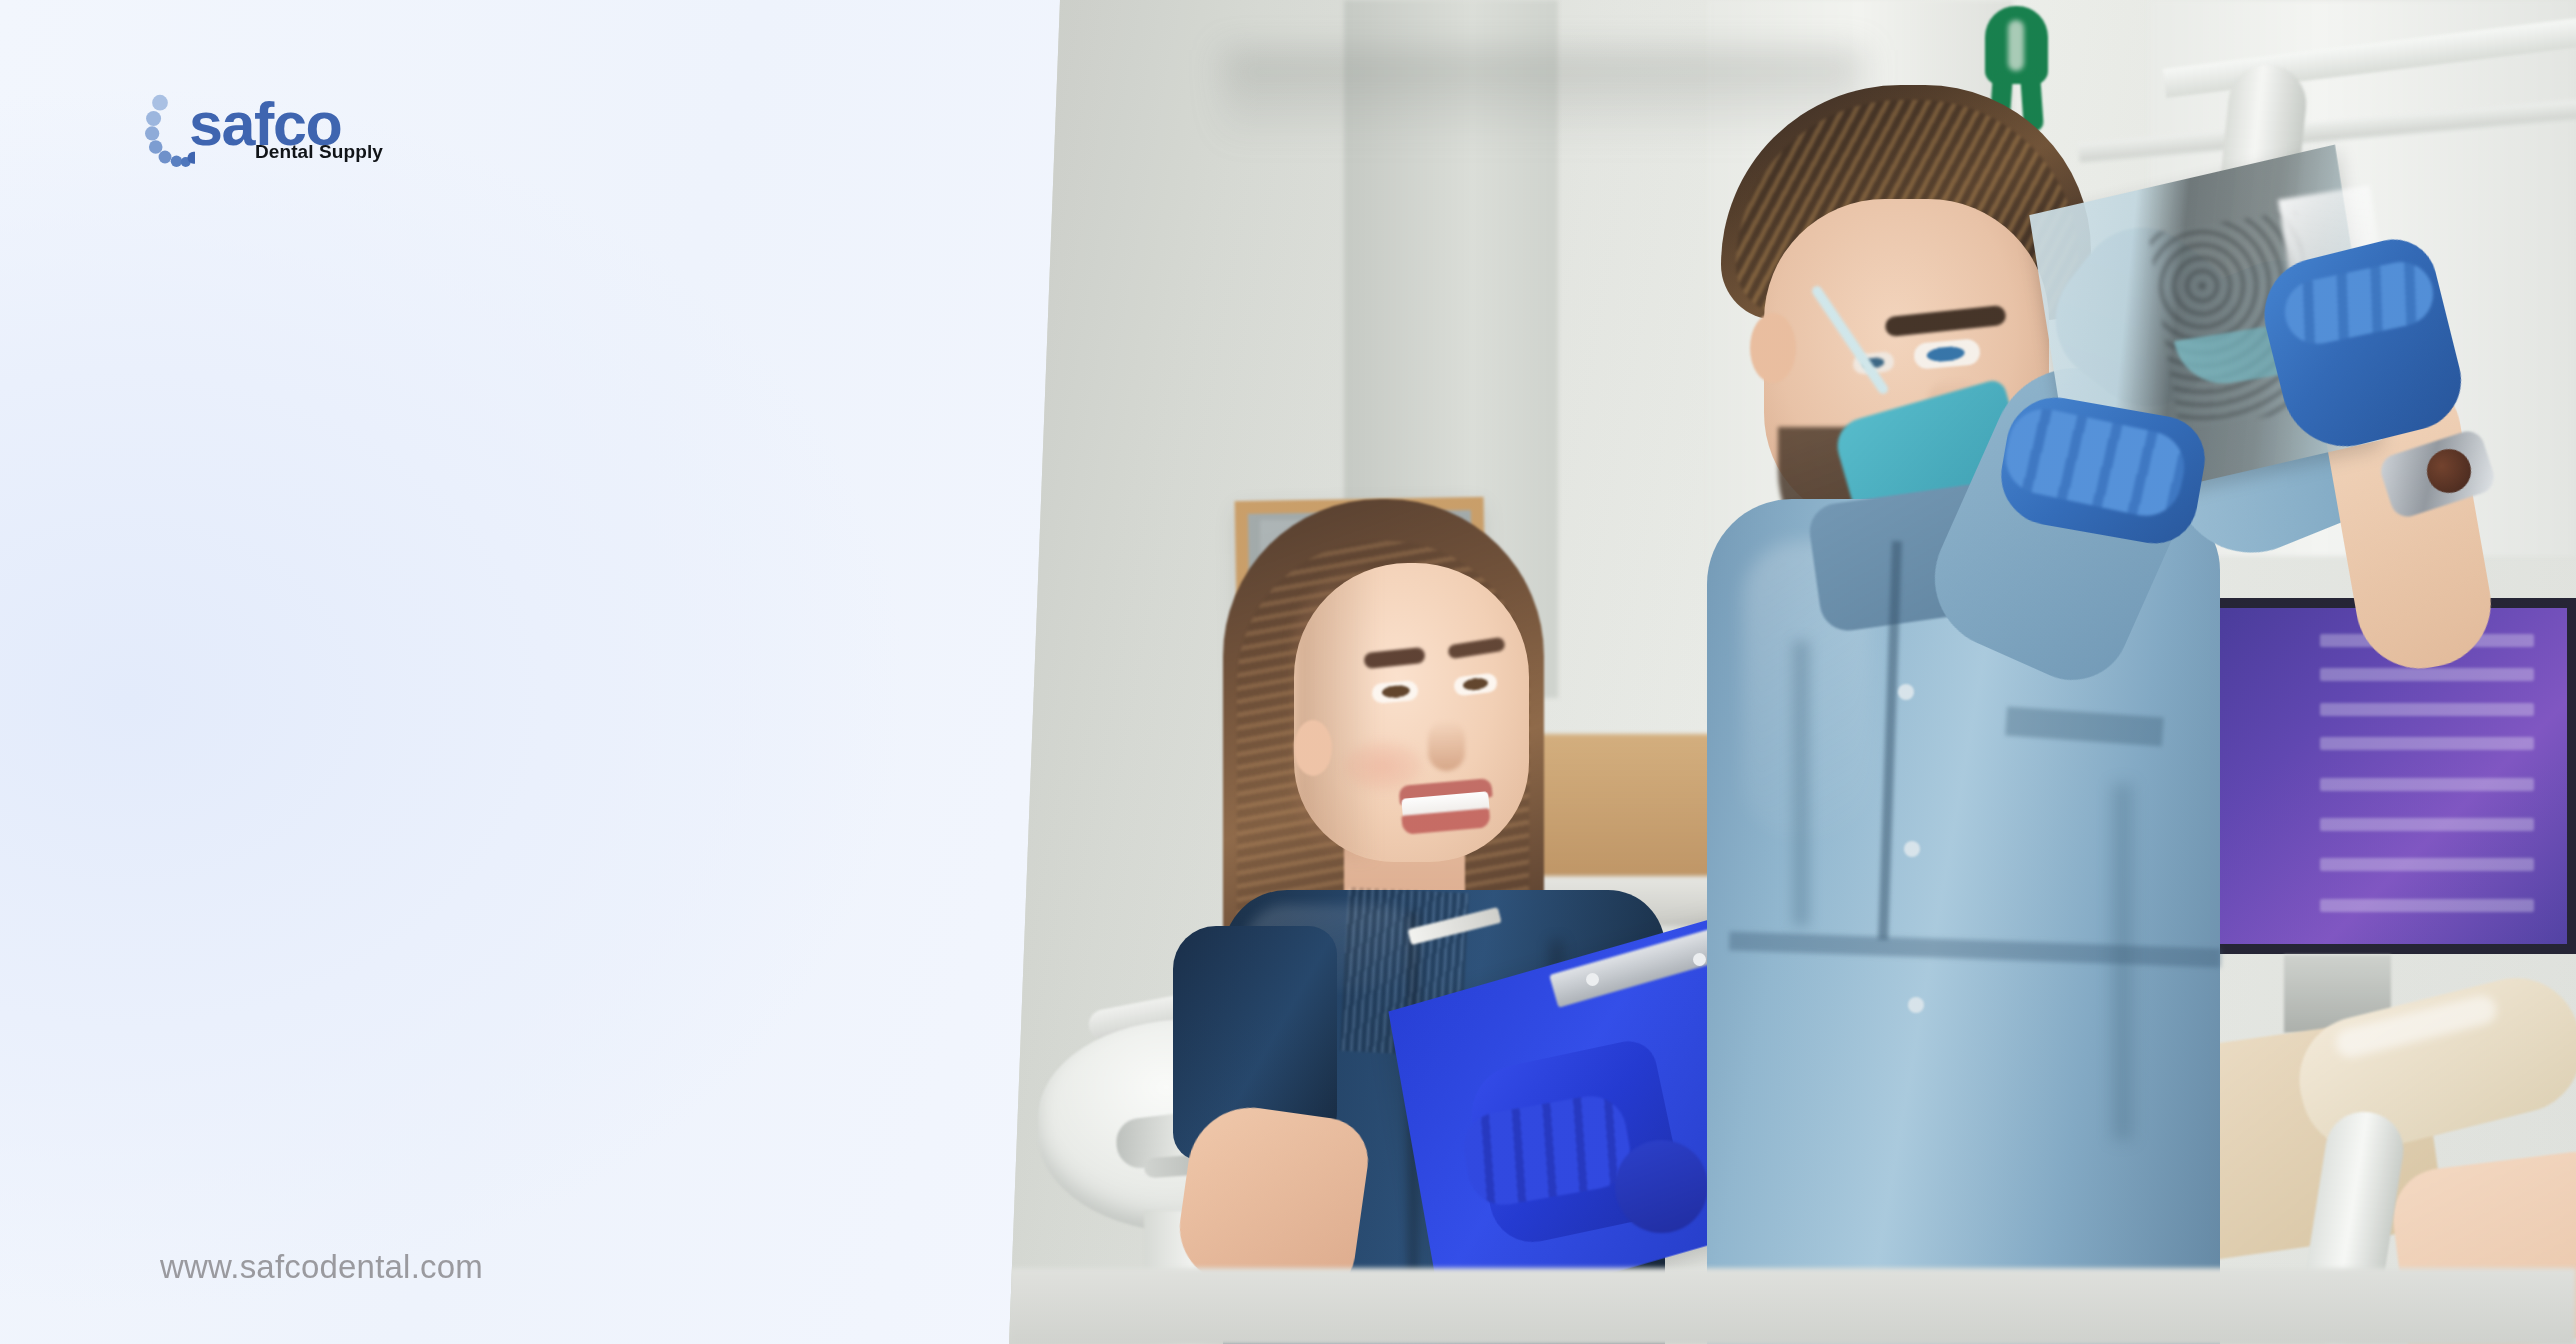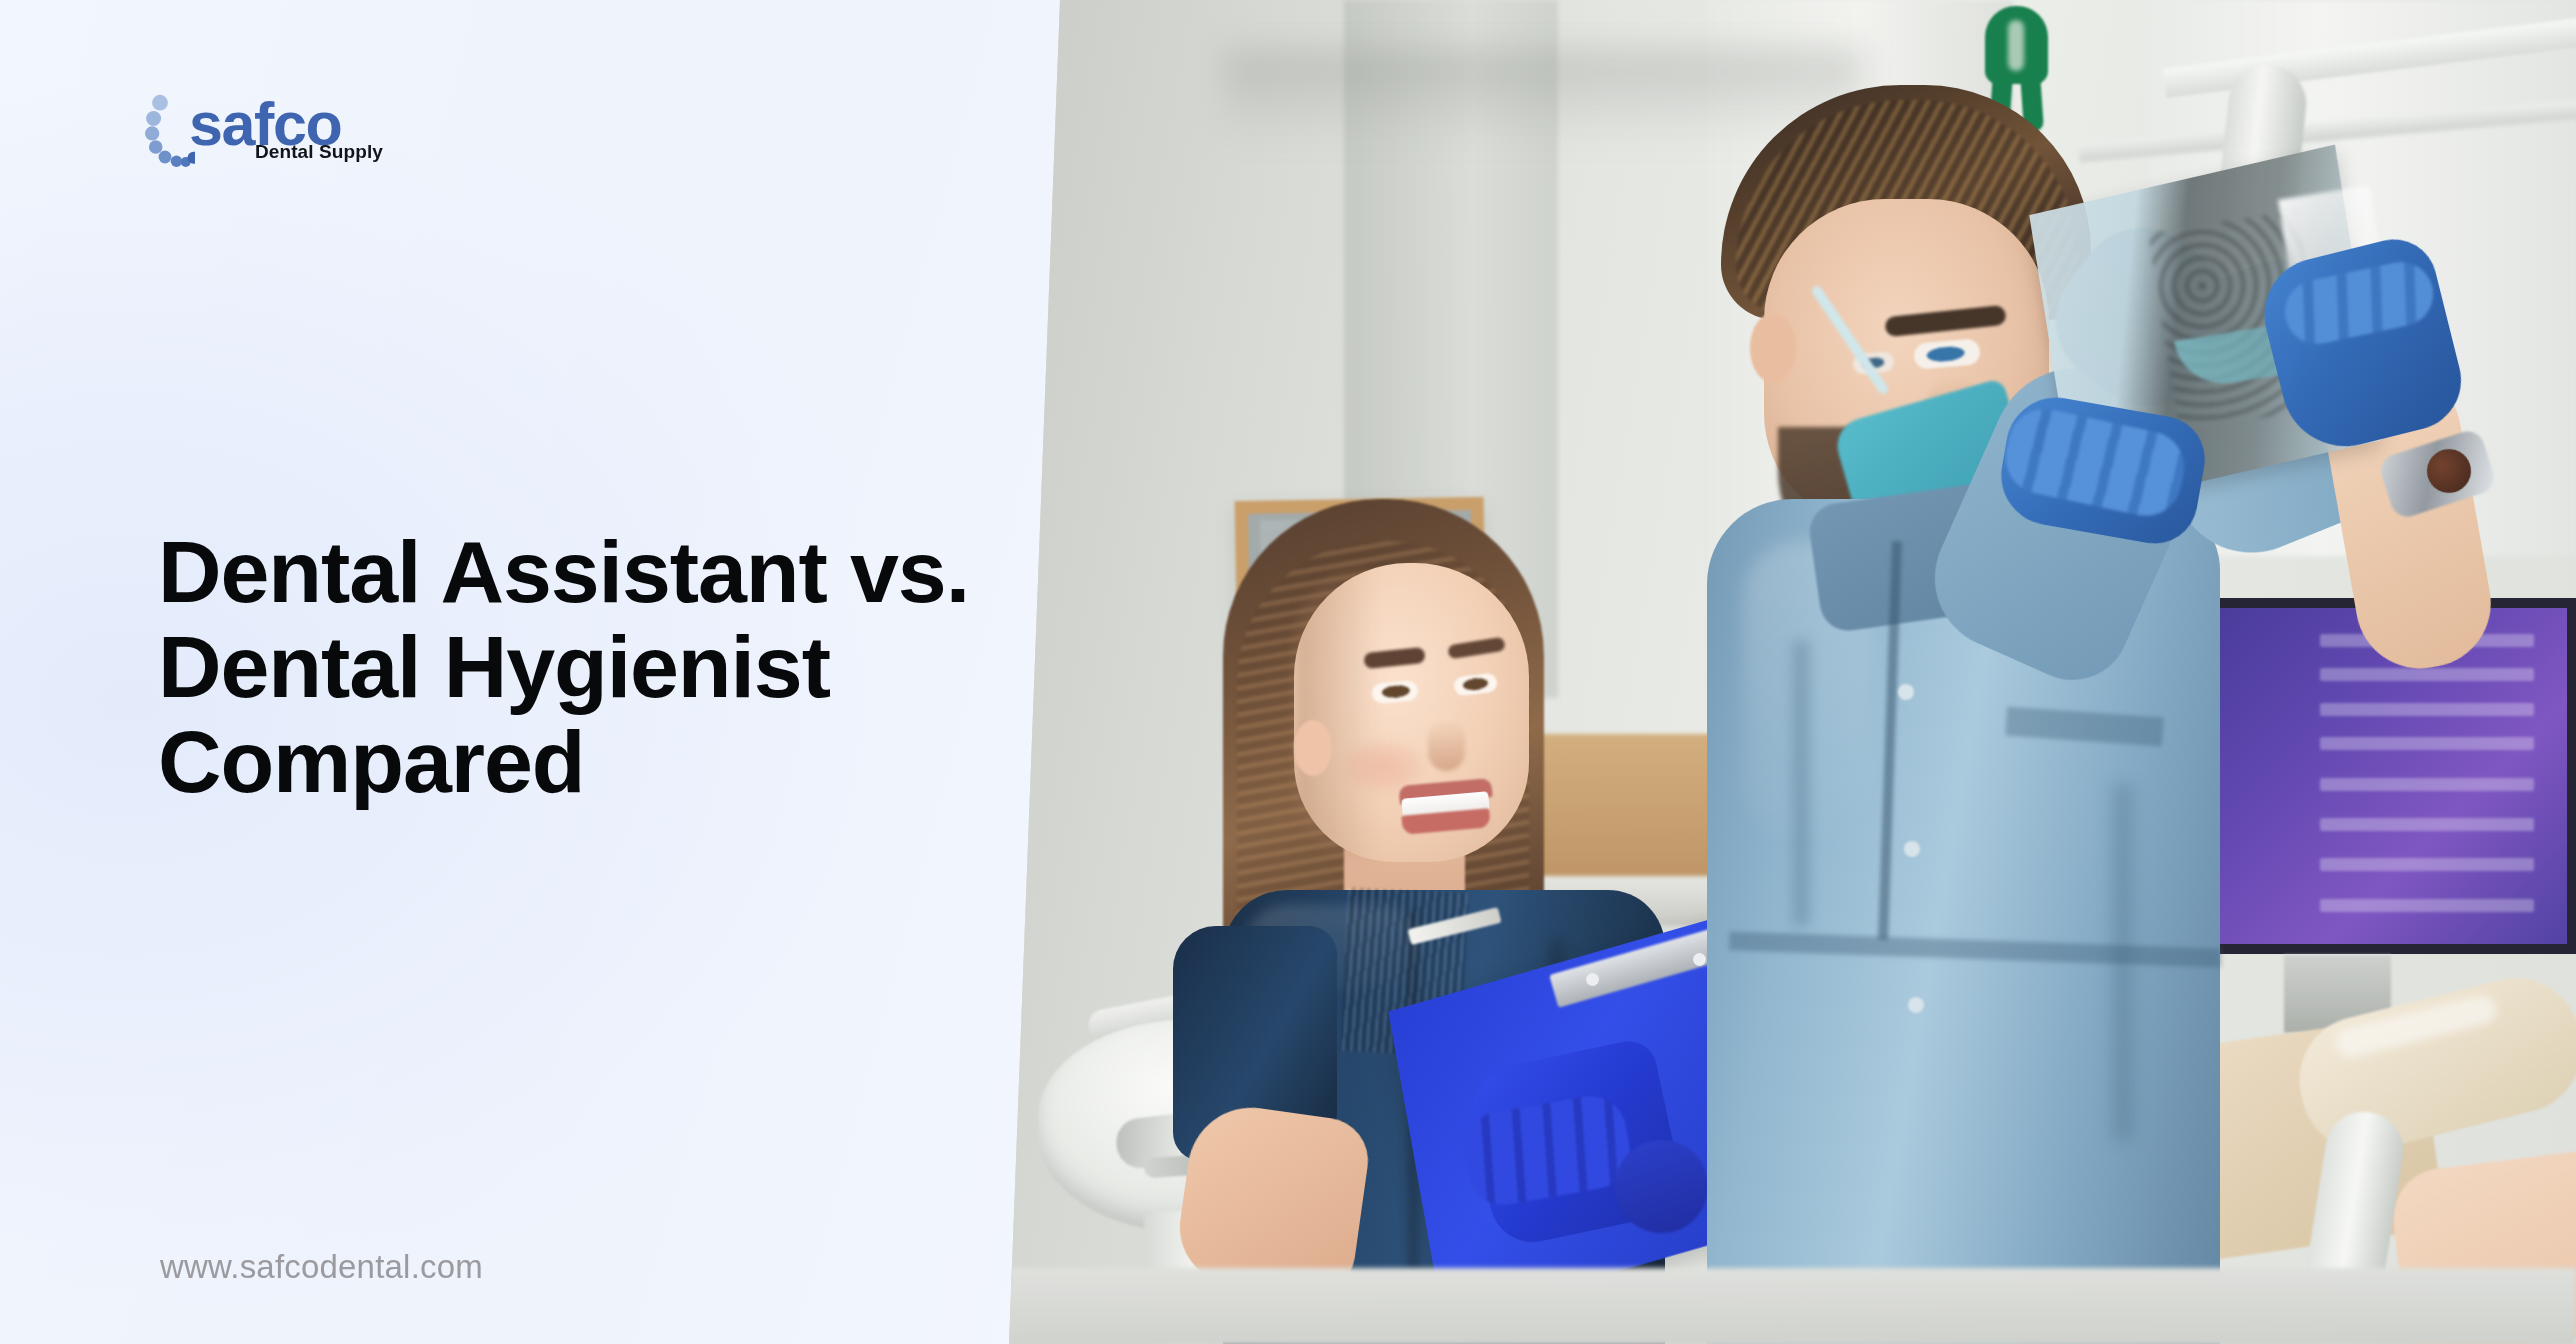--- a/index.html
+++ b/index.html
@@ -542,23 +542,18 @@
         <circle cx="44" cy="94" r="8" fill="#5a80c1"></circle>
         <circle cx="57" cy="95" r="7" fill="#4f77bc"></circle>
         <circle cx="68" cy="89" r="8.5" fill="#3f65b0"></circle>
       </svg>
       <div class="logo-word">
         <span class="logo-safco">safco</span>
       </div>
       <div class="logo-tagline">Dental Supply</div>
     </div>
 
-    <h1 class="headline">
-      <span class="hl-line">Dental Assistant vs.</span>
-      <span class="hl-line">Dental Hygienist</span>
-      <span class="hl-line">Compared</span>
-    </h1>
 
     <div class="site-url">www.safcodental.com</div>
   </div>
 
 </div>
 
 
 </body></html>

